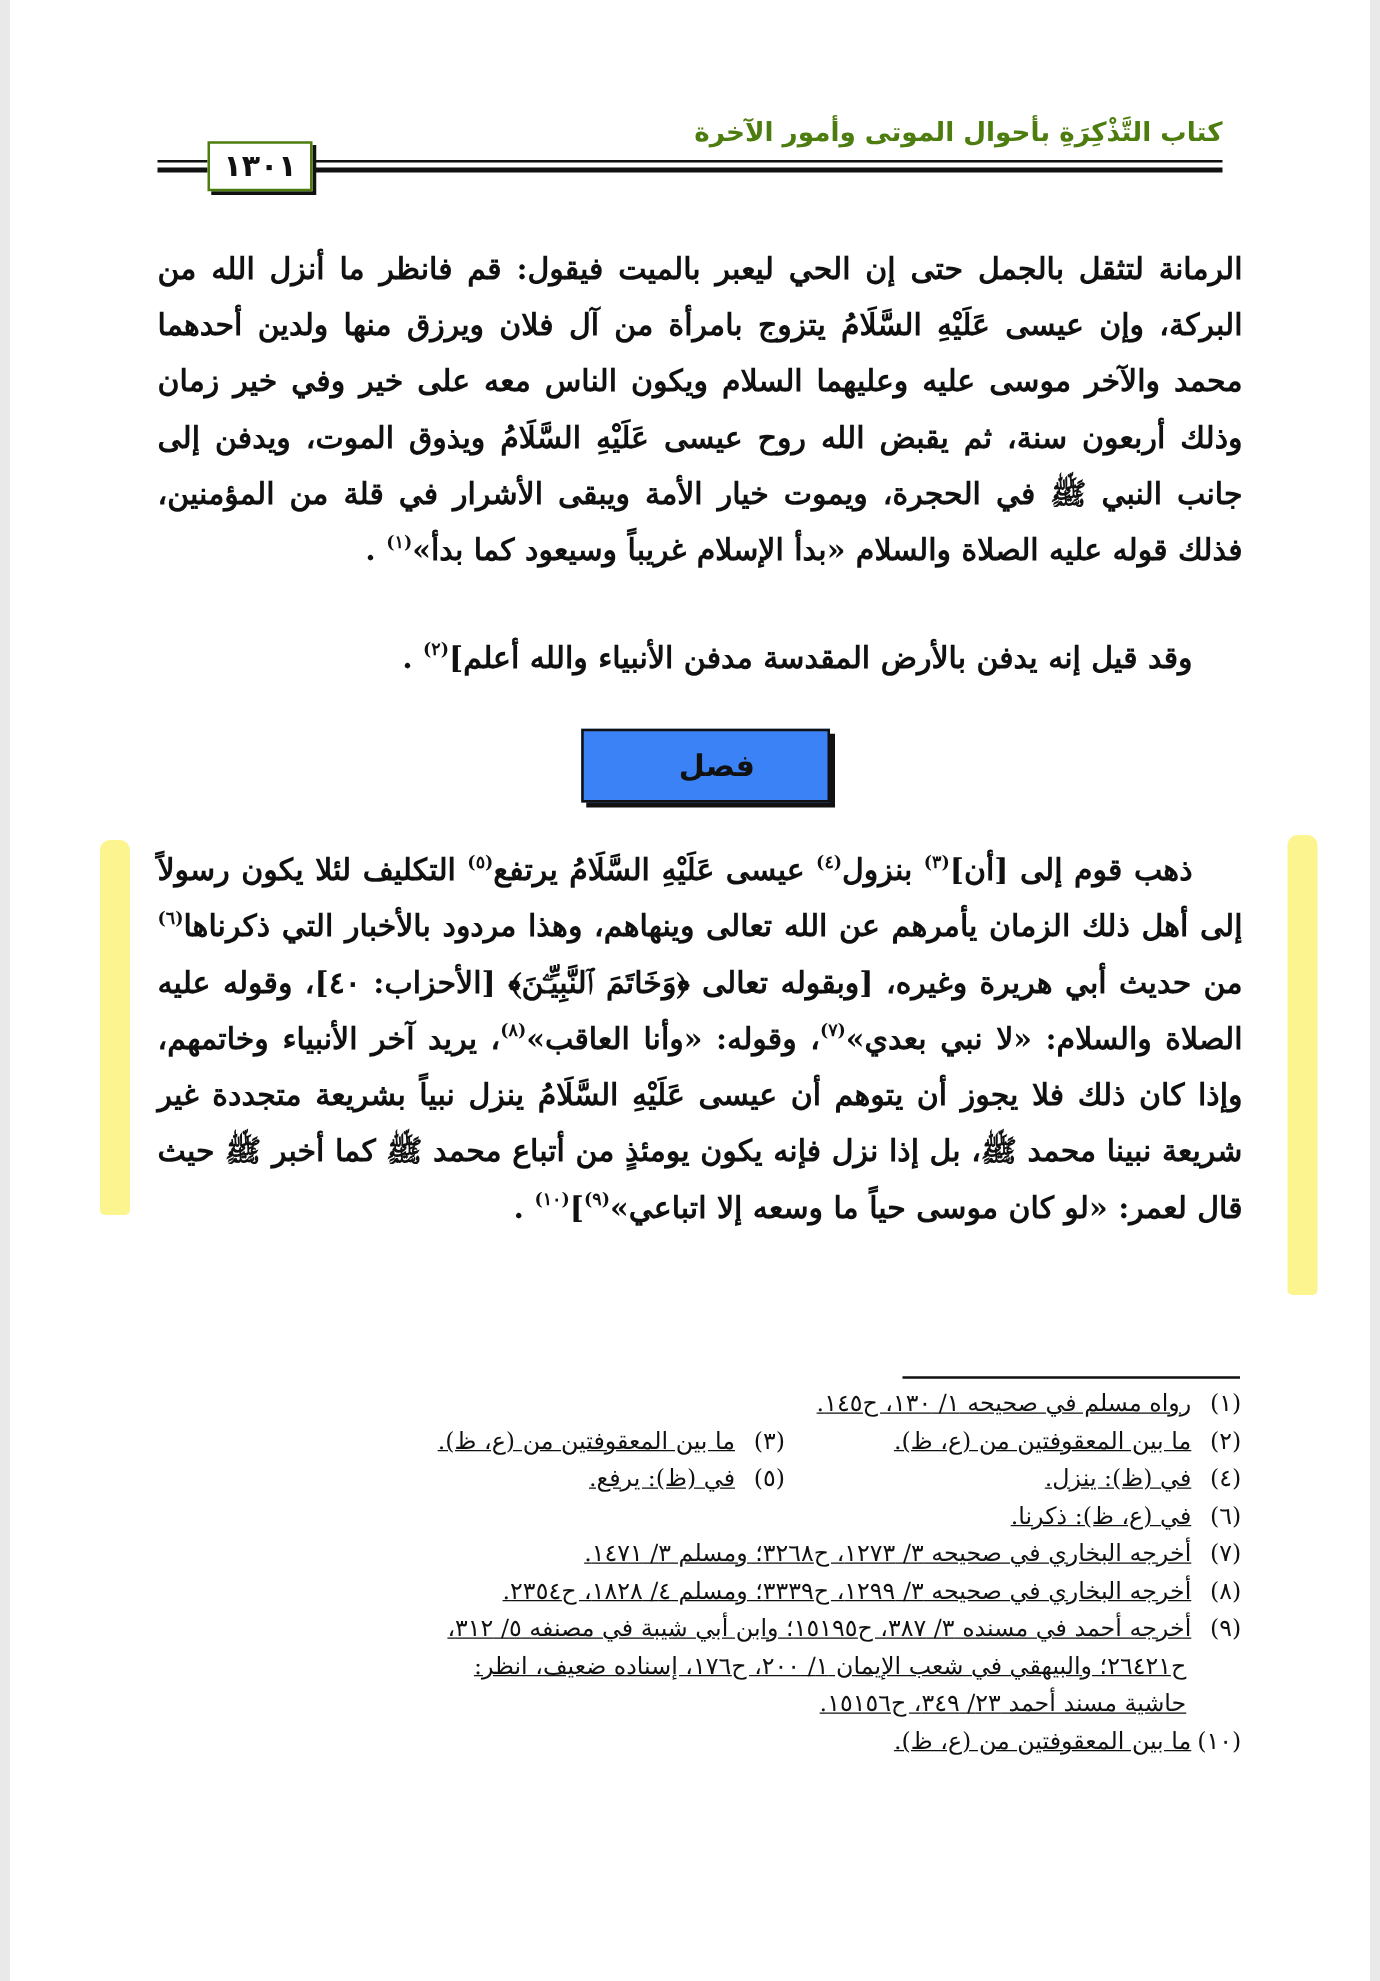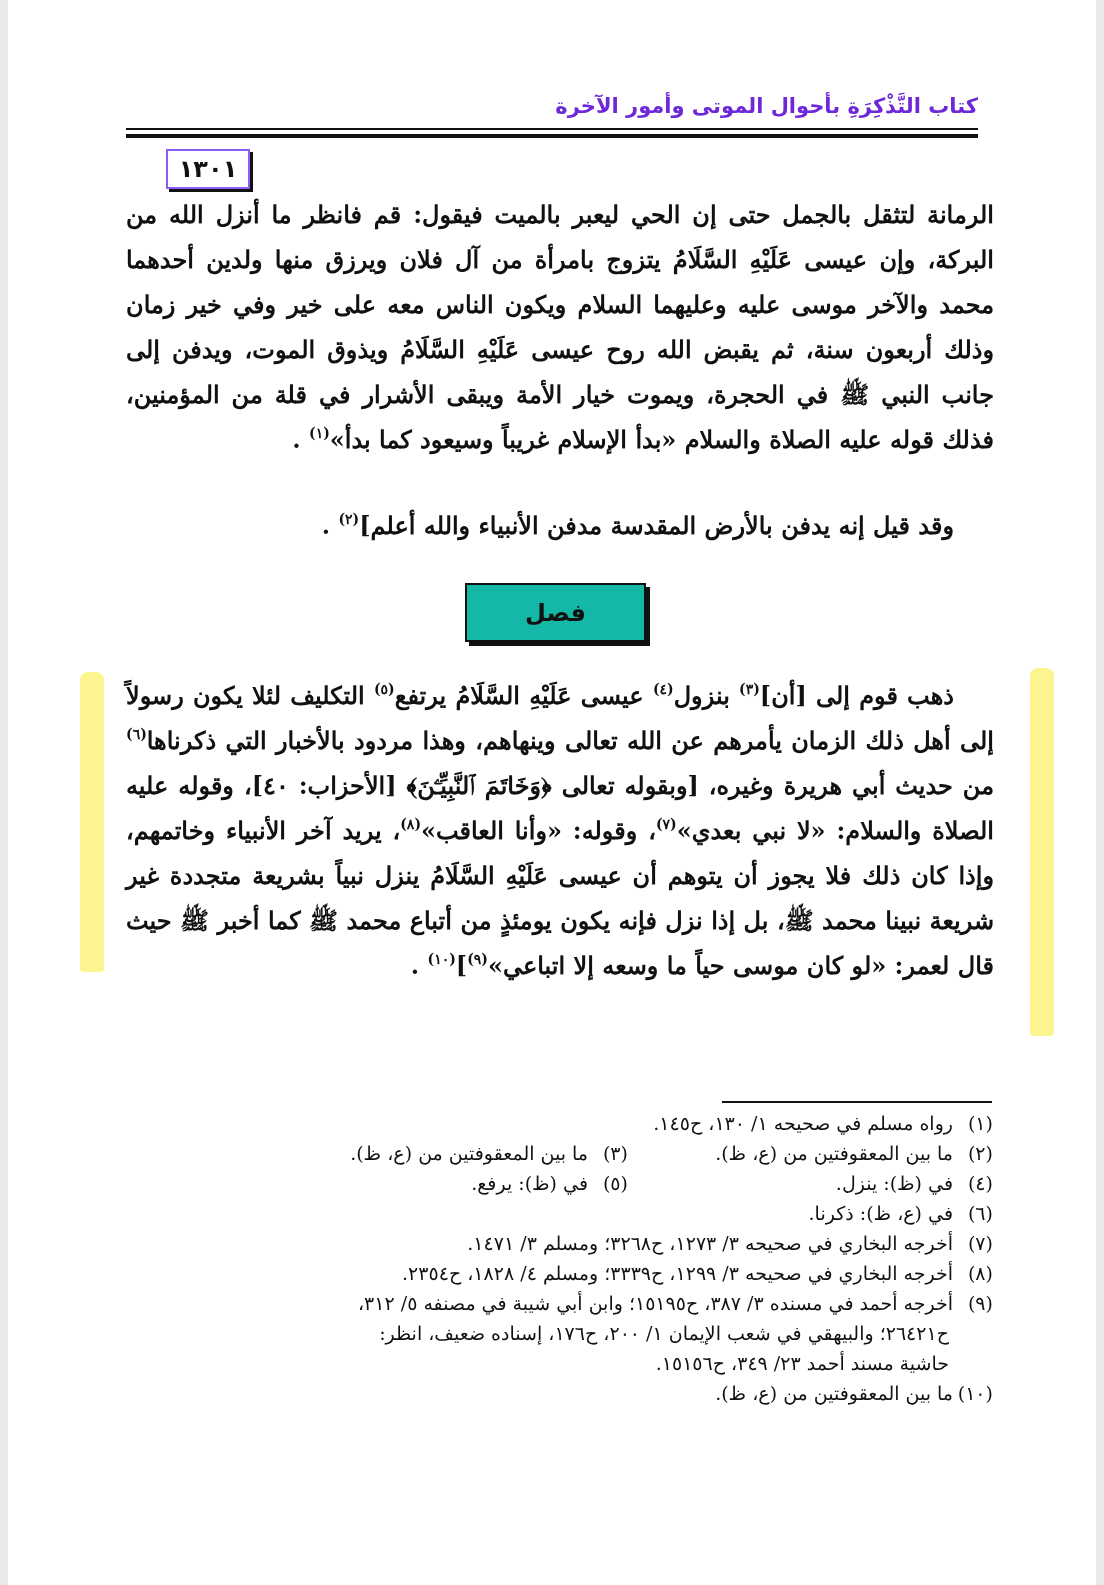--- a/index.html
+++ b/index.html
@@ -11,59 +11,59 @@
       position: relative;
       overflow: hidden;
     }
     .page {
       position: absolute; left: 8px; top: 0; width: 1088px; height: 1585px;
       background: #ffffff;
     }
     .header-title {
       position: absolute; right: 118px; top: 94px;
       font-family: "DejaVu Sans", sans-serif; font-weight: bold;
-      font-size: 21px; direction: rtl; color: #6d28d9;
+      font-size: 21px; direction: rtl; color: #4d7c0f;
     }
     .rule-thin {
       position: absolute; left: 118px; right: 118px; top: 128px; height: 2px; background: #111;
     }
     .rule-thick {
       position: absolute; left: 118px; right: 118px; top: 134px; height: 4px; background: #111;
     }
     .page-num-box {
       position: absolute; left: 158px; top: 113px; width: 80px; height: 36px;
-      background: #fff; border: 2px solid #8b5cf6;
+      background: #fff; border: 2px solid #4d7c0f;
       box-shadow: 3px 3px 0 #111;
       display: flex; align-items: center; justify-content: center;
       font-family: "DejaVu Sans", sans-serif; font-weight: bold; font-size: 24px;
-      direction: rtl; letter-spacing: 2px; margin-top: 36px;
+      direction: rtl; letter-spacing: 2px;
     }
     .text-block {
       position: absolute; left: 118px; width: 868px; direction: rtl; text-align: justify;
       font-size: 24px; line-height: 45px;
     }
     .text-block p { margin: 0; text-align-last: right; font-weight: bold; }
     .indent { text-indent: 40px; }
     sup { font-size: 14px; vertical-align: 10px; line-height: 0; }
     .section-box {
       position: absolute; left: 457px; top: 583px; width: 177px; height: 55px;
       border: 2px solid #111; box-shadow: 4px 4px 0 #111;
       display: flex; align-items: center; justify-content: center;
-      font-family: "DejaVu Sans", sans-serif; font-weight: bold; font-size: 24px; background: #14b8a6;
+      font-family: "DejaVu Sans", sans-serif; font-weight: bold; font-size: 24px; background: #3b82f6; padding-left: 18px;
     }
     .highlight {
       position: absolute; background: #fbf27a; opacity: 0.85;
       border-radius: 8px 8px 4px 4px;
     }
     .fn-rule {
       position: absolute; left: 714px; width: 270px; top: 1101px; height: 2px; background: #111;
     }
     .footnotes {
       position: absolute; left: 140px; width: 845px; top: 1108px;
-      direction: rtl; font-size: 19px; line-height: 30px;
+      direction: rtl; font-size: 19px; line-height: 30px; text-decoration: underline;
     }
     .fn { display: block; }
     .fn-row { display: flex; flex-direction: row; }
     .fn-row .fn { width: 365px; }
     .fn-num { display: inline-block; min-width: 40px; }
     .fn-cont { padding-right: 44px; }
   </style>
 </head>
 <body>
 

